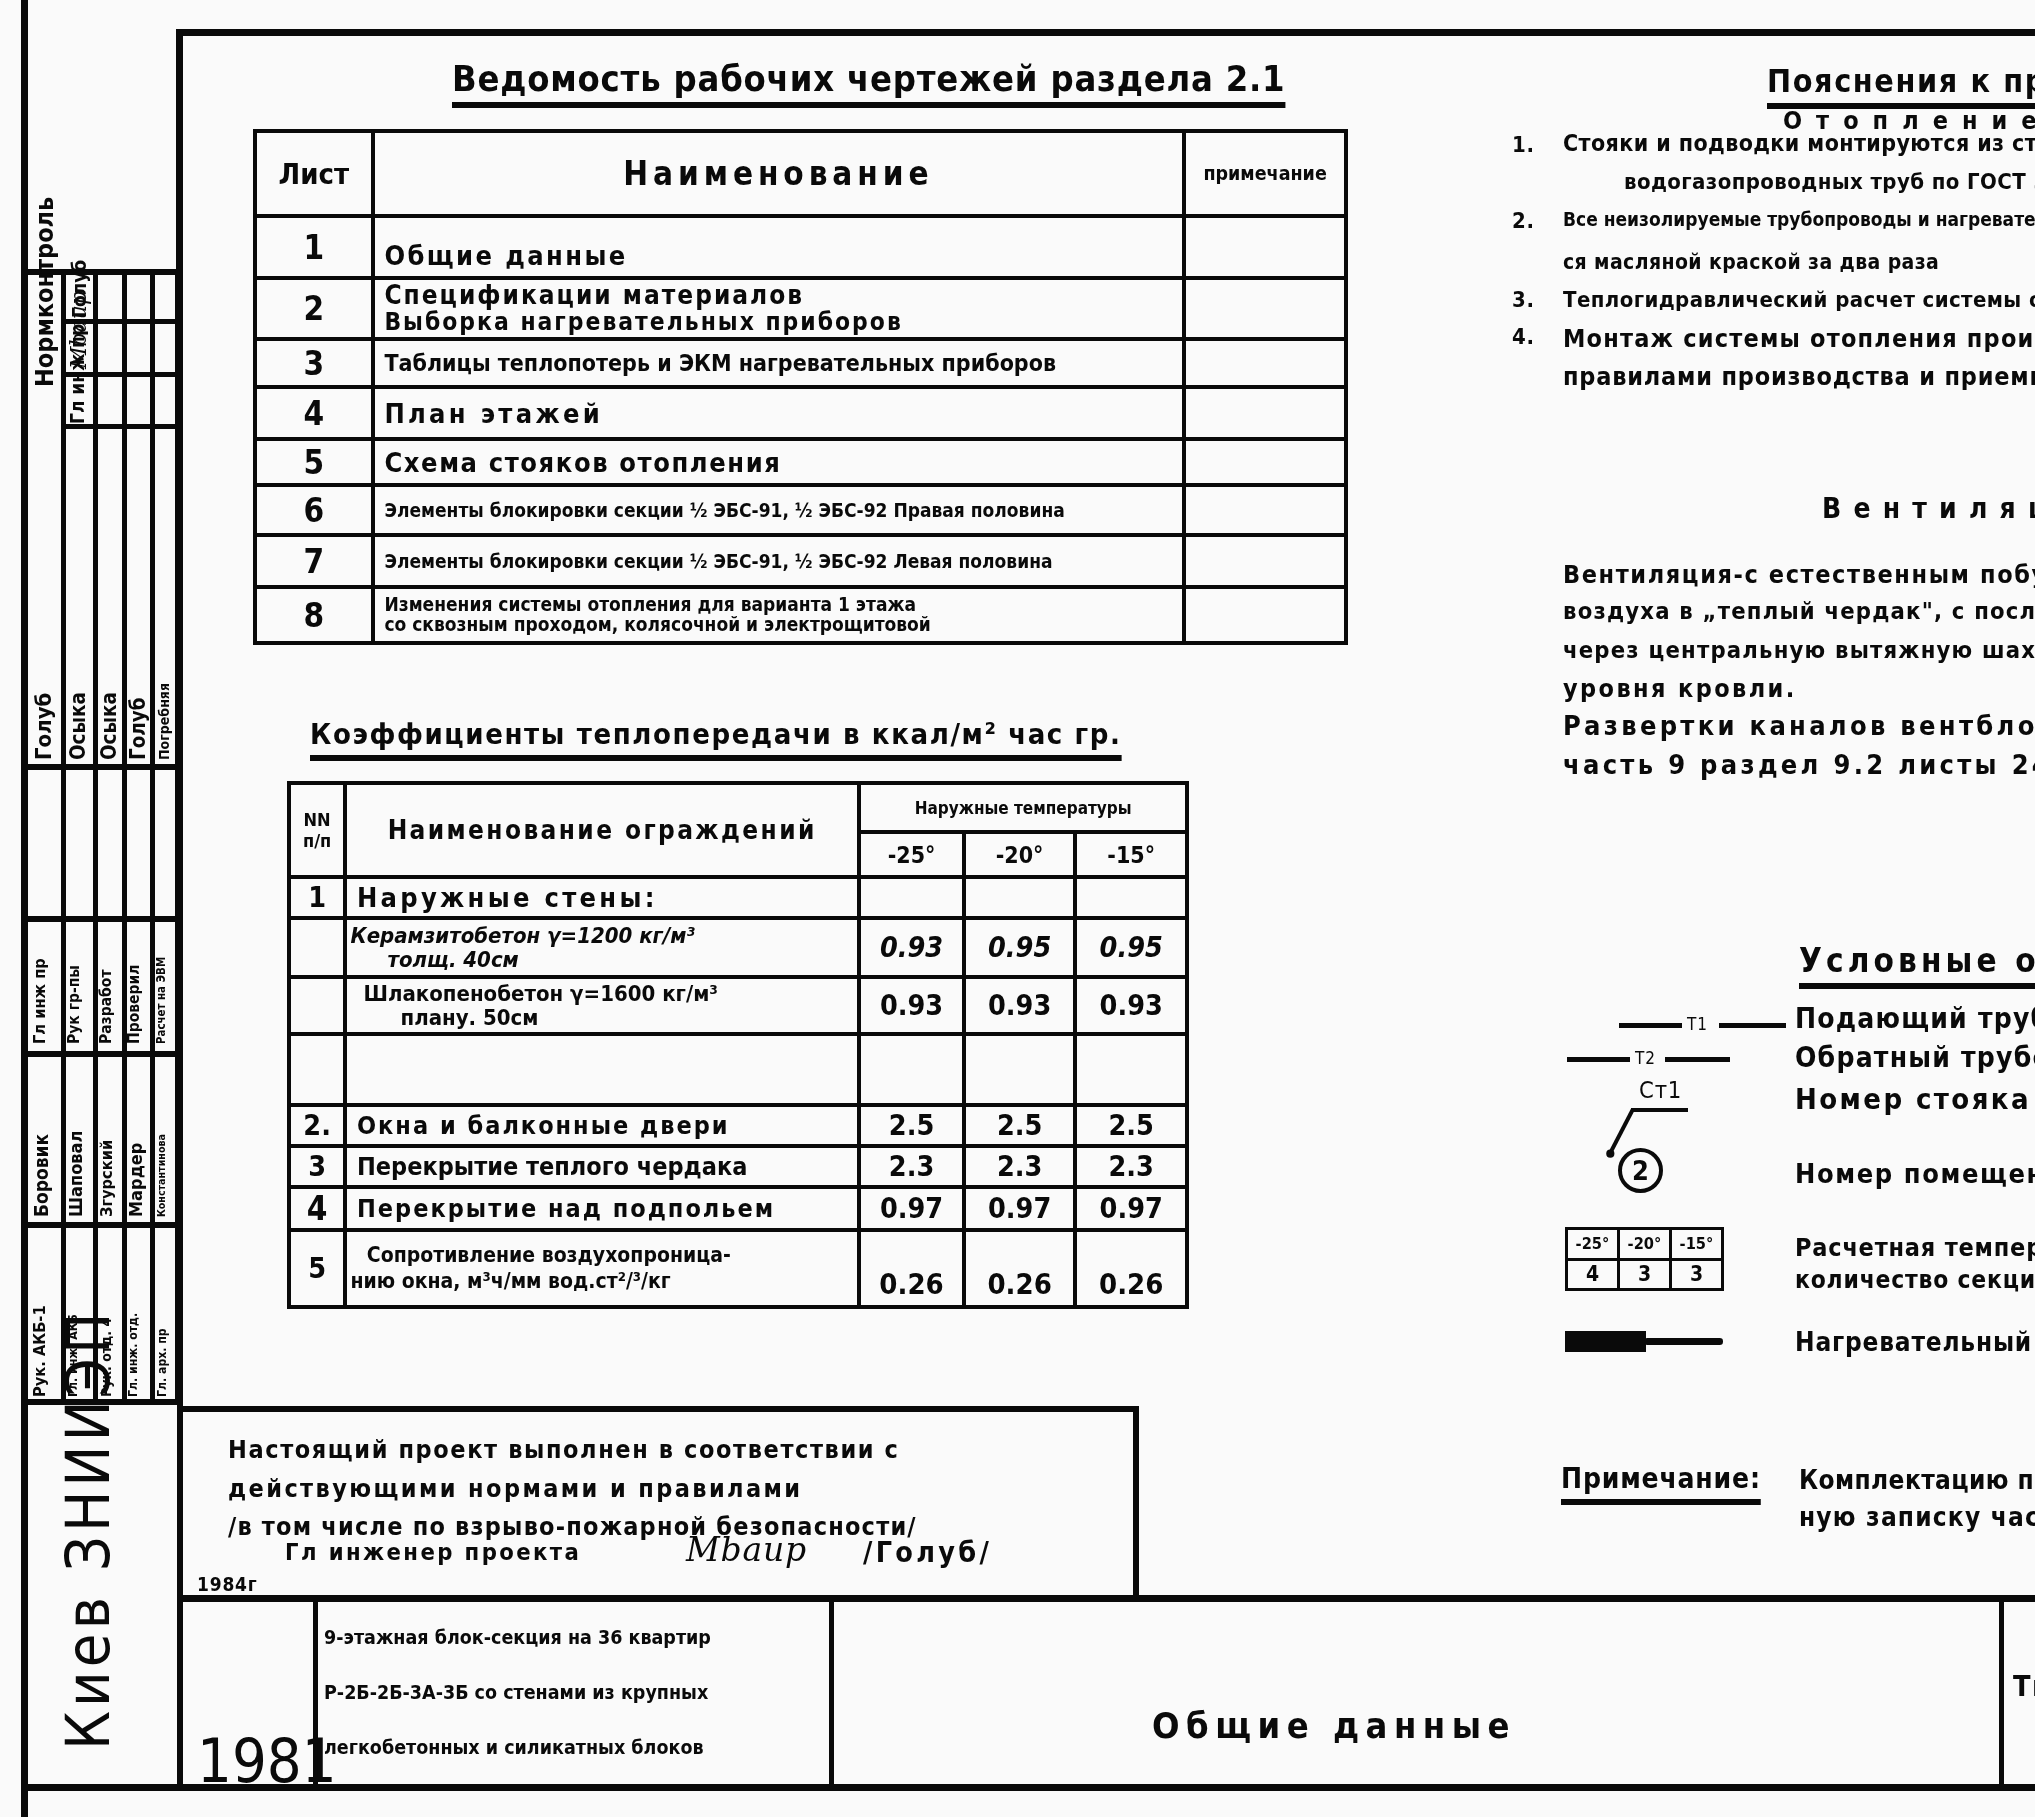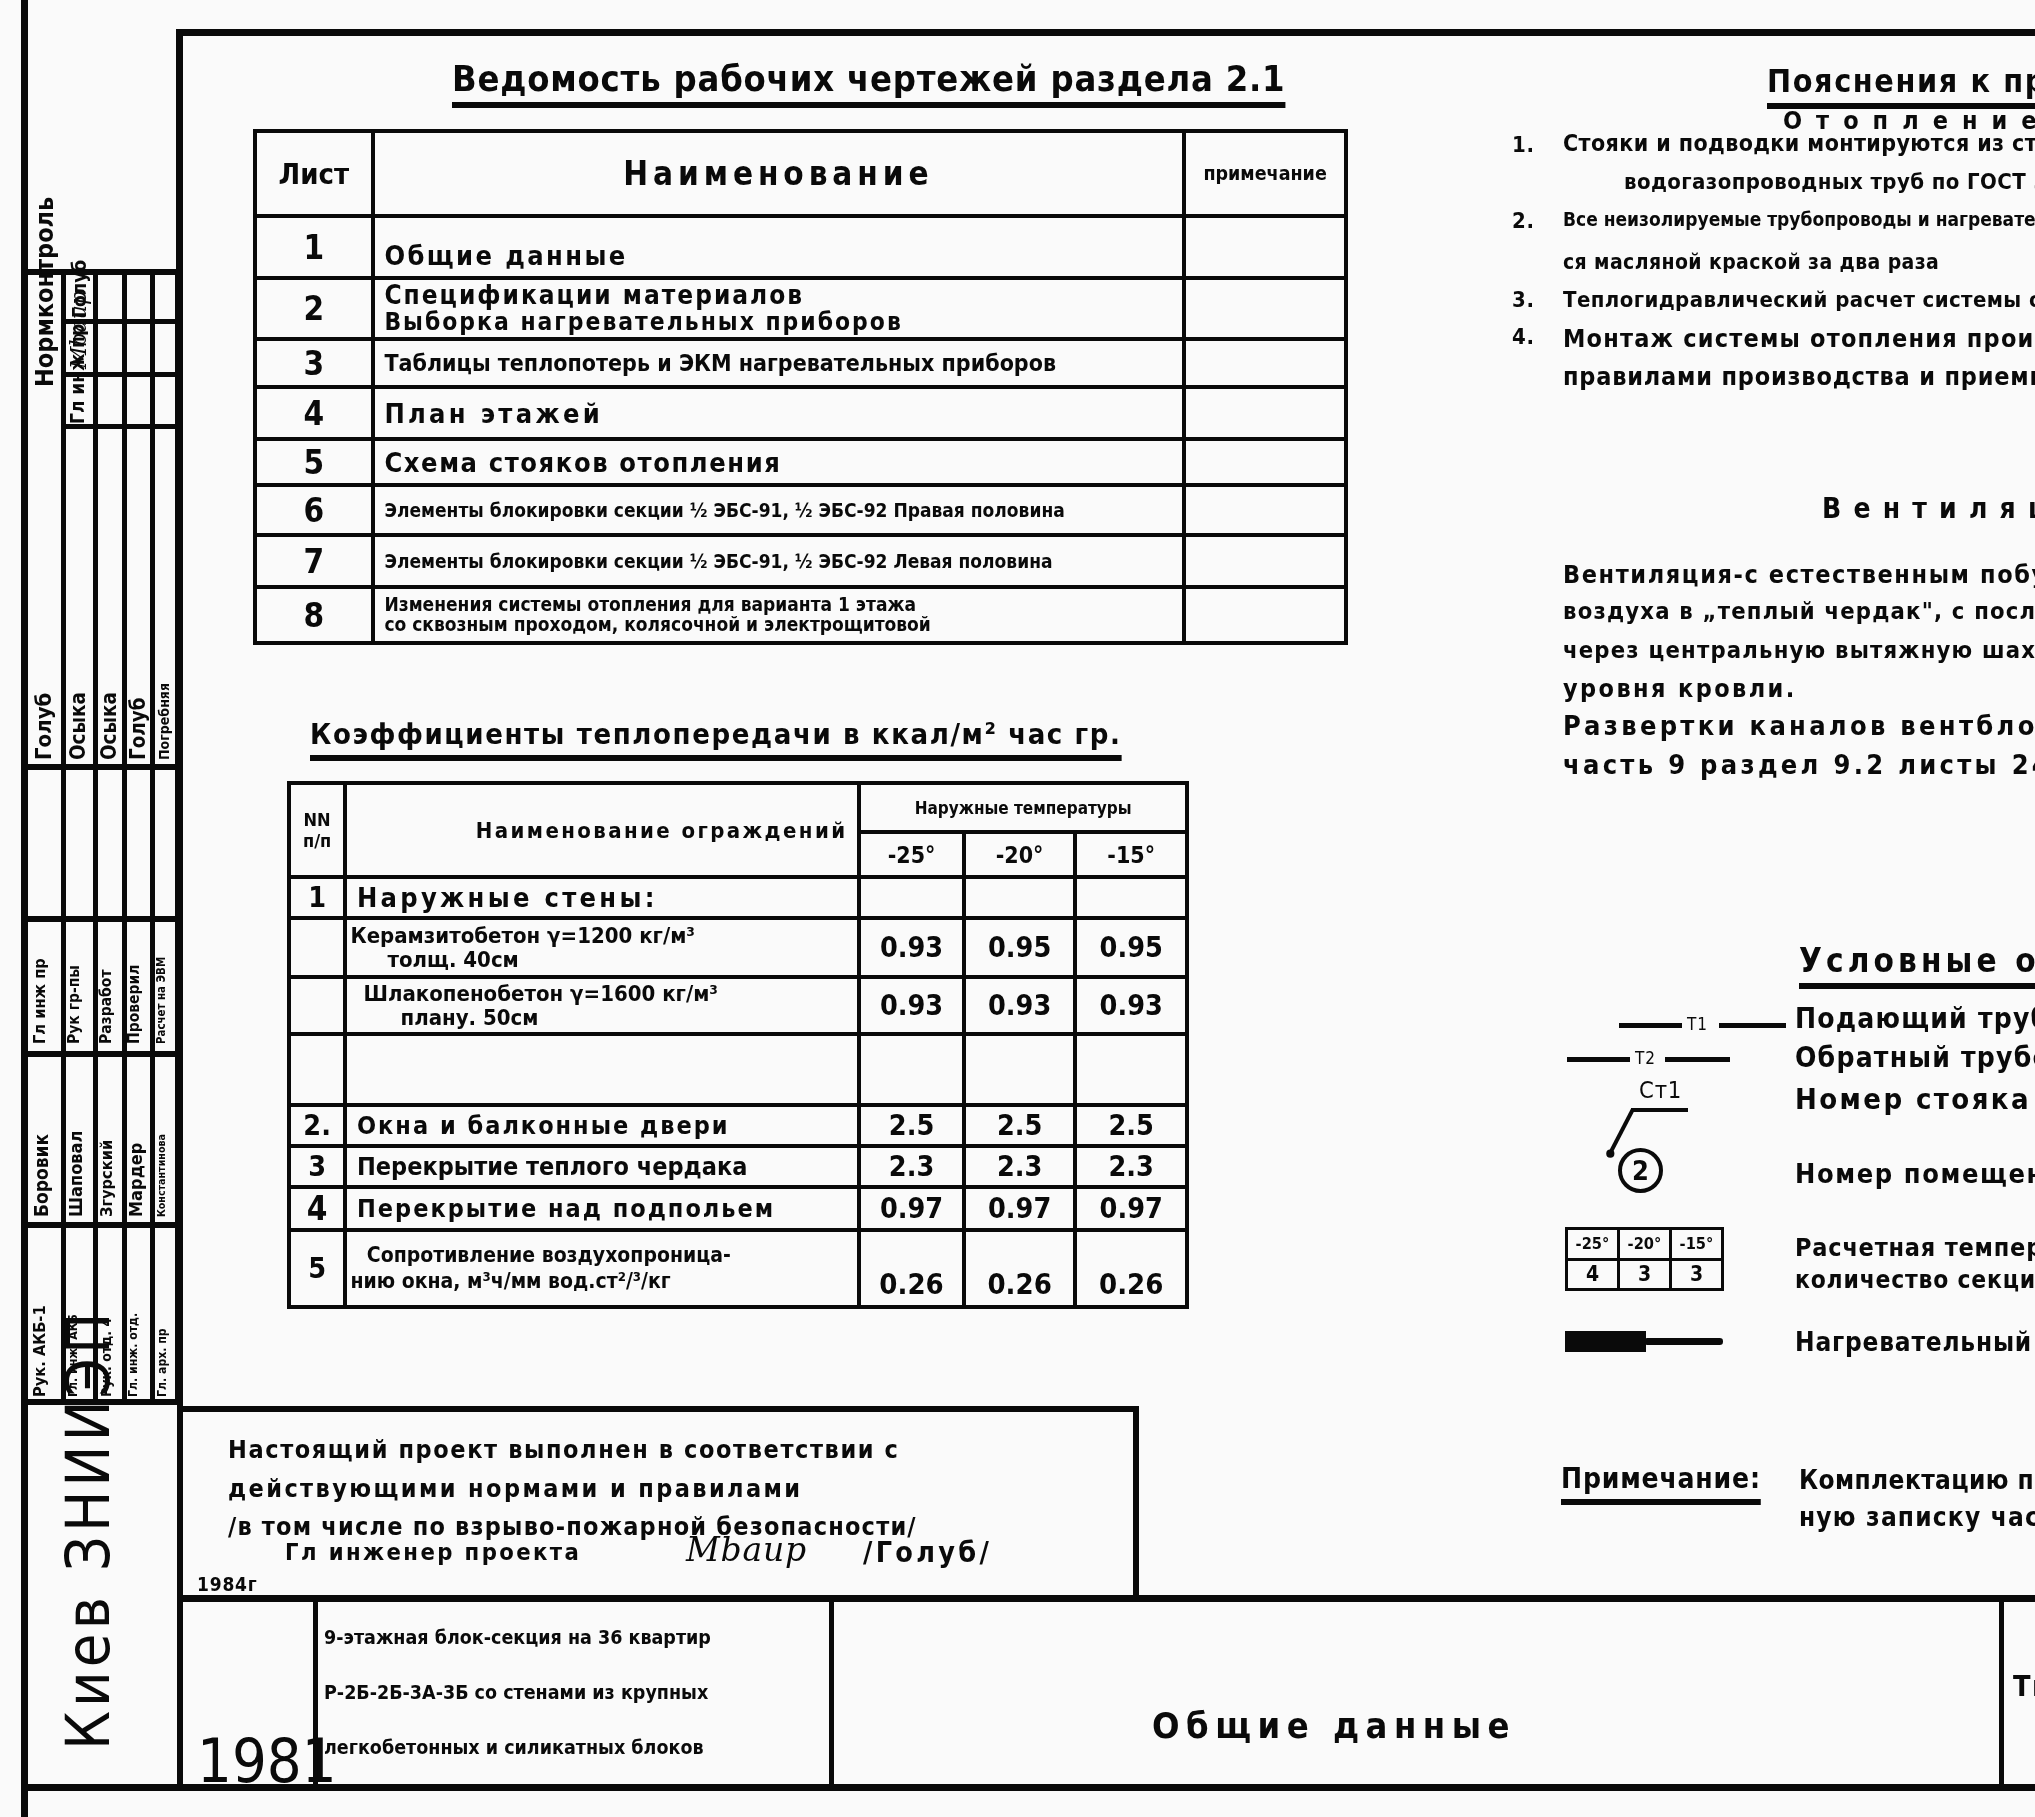--- a/index.html
+++ b/index.html
@@ -133,36 +133,36 @@
   </tr>
 </tbody>
   </table>
 
 <div class="txt u" style="left:310px;top:720px;font-size:29px;letter-spacing:1.6px;">Коэффициенты теплопередачи в ккал/м² час гр.</div>
 
 <table class="grid" style="left:287px;top:781px;width:902px;">
   <tbody>
       <tr style="height:49px;">
     <td rowspan="2" class="c" style="width:49px;font-size:18px;padding:0 1.6px;white-space:normal;">NN п/п</td>
-    <td rowspan="2" class="c" style="font-size:22px;letter-spacing:2.4px;text-align:right;">Наименование ограждений</td>
+    <td rowspan="2" class="c" style="font-size:26px;letter-spacing:2.4px;">Наименование ограждений</td>
     <td colspan="3" class="c" style="font-size:17px;padding:0 1.6px;">Наружные температуры</td>
   </tr>
   <tr style="height:45px;">
     <td class="c" style="width:81px;font-size:23px;">-25°</td>
     <td class="c" style="width:88px;font-size:23px;">-20°</td>
     <td class="c" style="width:88px;font-size:23px;">-15°</td>
   </tr>
   <tr style="height:41px;">
     <td class="c" style="font-size:28.5px;">1</td>
     <td style="font-size:27px;letter-spacing:3.3px;">Наружные стены:</td>
     <td></td>
     <td></td>
     <td></td>
   </tr>
-  <tr style="height:59px;">
+  <tr style="height:59px;font-style:italic;">
     <td class="c"></td>
     <td style="font-size:22px;line-height:1.05;padding-left:3.3px;">
       <div>Керамзитобетон γ=1200 кг/м³</div>
       <div style="padding-left:37px;">толщ. 40см</div>
     </td>
     <td class="c" style="font-size:28.5px;">0.93</td>
     <td class="c" style="font-size:28.5px;">0.95</td>
     <td class="c" style="font-size:28.5px;">0.95</td>
   </tr>
   <tr style="height:57px;">

